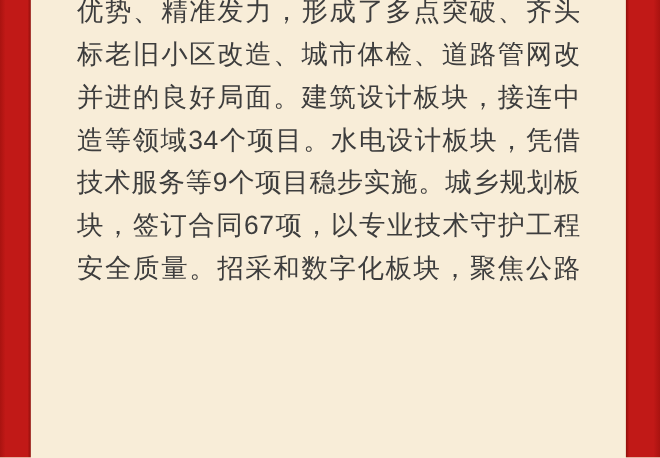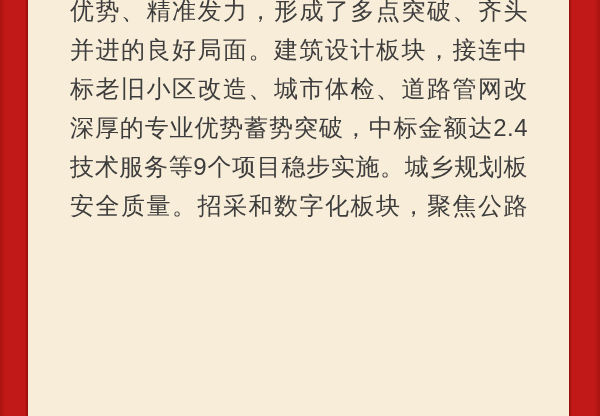--- a/index.html
+++ b/index.html
@@ -47,19 +47,20 @@
 </style>
 </head>
 <body>
 
 <div class="page">
   <div class="red-band left"></div>
   <div class="red-band right"></div>
 
   <div class="article">
     <div class="line">优势、精准发力，形成了多点突破、齐头</div>
+    <div class="line">标老旧小区改造、城市体检、道路管网改</div>
     <div class="line">并进的良好局面。建筑设计板块，接连中</div>
-    <div class="line">标老旧小区改造、城市体检、道路管网改</div>
-    <div class="line">深厚的专业优势蓄势突破，中标金额达2.4</div>
+    <div class="line">造等领域34个项目。水电设计板块，凭借</div>
     <div class="line">技术服务等9个项目稳步实施。城乡规划板</div>
+    <div class="line">块，签订合同67项，以专业技术守护工程</div>
     <div class="line">安全质量。招采和数字化板块，聚焦公路</div>
   </div>
 </div>
 
 </body></html>

